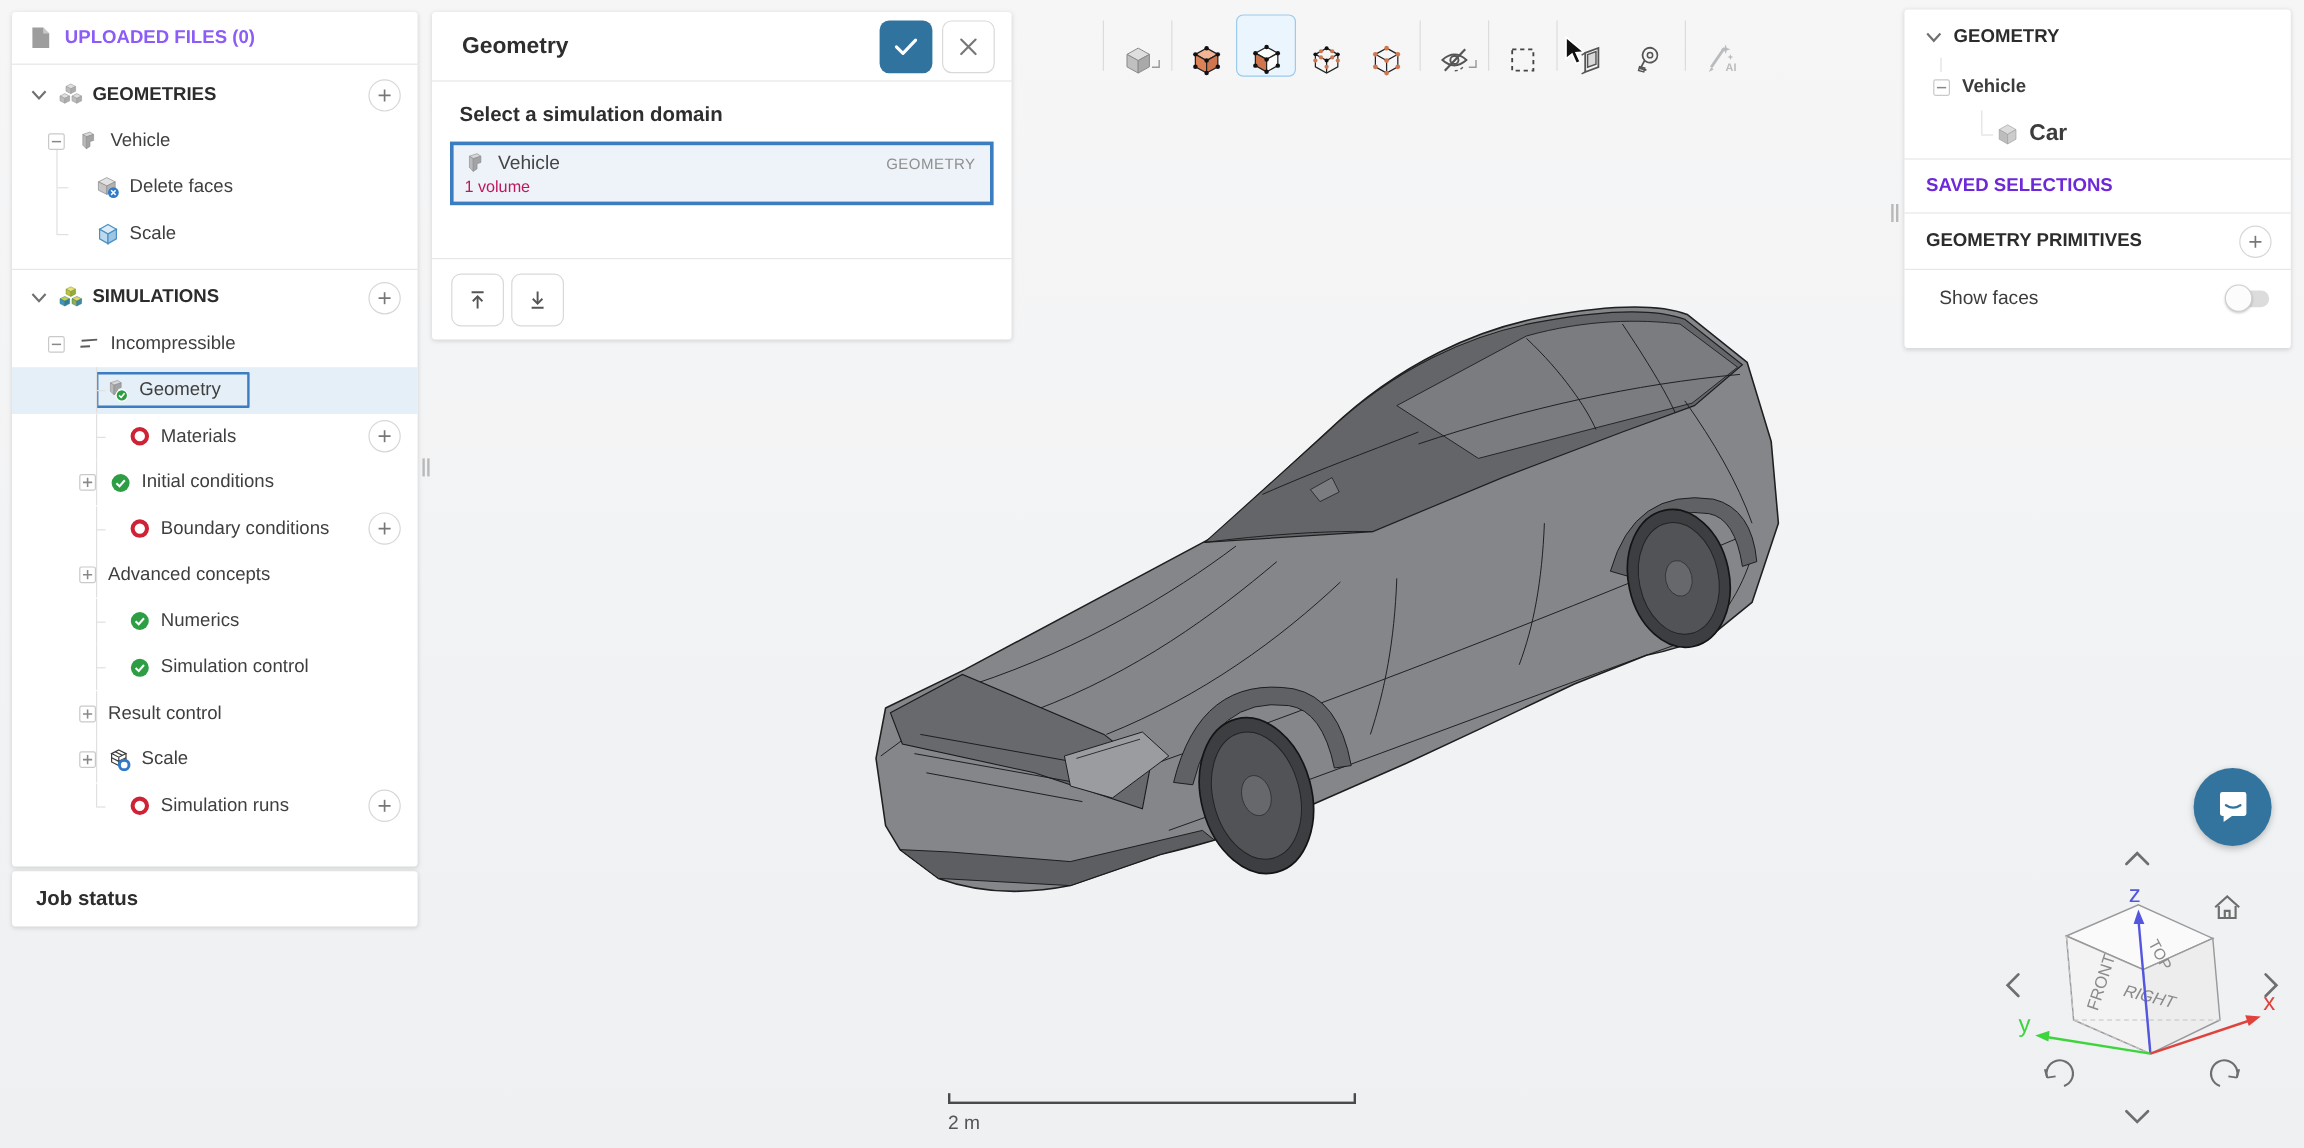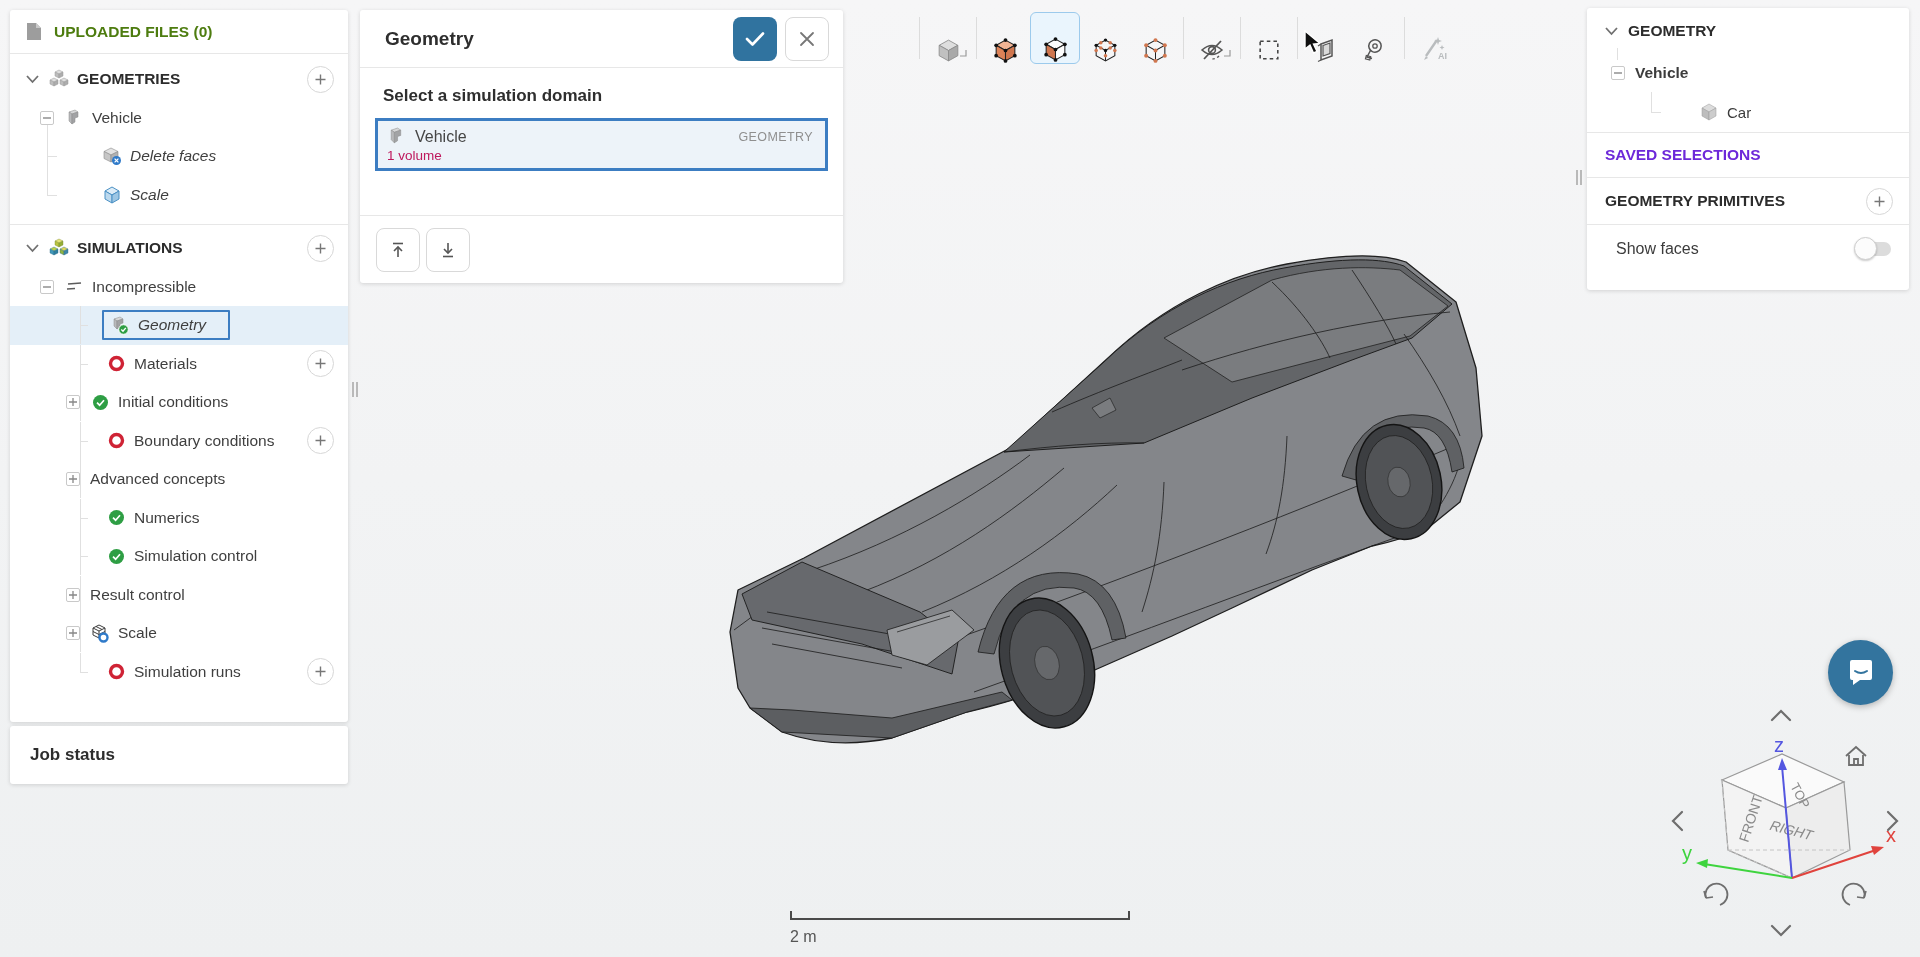--- a/index.html
+++ b/index.html
@@ -8,37 +8,37 @@
 
   .card { position:absolute; background:#fff; border-radius:3px; box-shadow:0 1px 4px rgba(0,0,0,.14); }
 
   
   #viewport { position:absolute; inset:0; background:linear-gradient(#f6f6f7, #eef0f1); }
   #car-svg { position:absolute; left:712px; top:240px; }
 
   
   #left-sidebar { left:10px; top:10px; width:338px; height:712px; }
   .sb-header { height:44px; display:flex; align-items:center; padding:0 16px; gap:12px;
-               border-bottom:1px solid #e7e7e7; font-weight:bold; font-size:15.5px; color:#4d7c0f; }
+               border-bottom:1px solid #e7e7e7; font-weight:bold; font-size:15.5px; color:#8b5cf6; }
   .tree { padding-top:6px; }
   .row { height:38.5px; display:flex; align-items:center; position:relative; font-size:15.5px; color:#3f3f3f; }
   .row .lbl { white-space:nowrap; }
   .row.hdr { font-weight:bold; color:#2c2c2c; }
   .chev { margin-left:16px; margin-right:10px; display:flex; }
   .exp { width:14px; height:14px; border:1px solid #c9c9c9; background:#fff; border-radius:2px;
          display:flex; align-items:center; justify-content:center; margin-left:30px; margin-right:10px; flex:none; }
   .exp.lvl2 { margin-left:56px; }
   .icon16 { width:20px; height:20px; display:flex; align-items:center; justify-content:center; margin-right:8px; flex:none; }
   .plus-circle { width:27px; height:27px; border:1px solid #d7d7d7; border-radius:50%; background:#fff;
-                 display:flex; align-items:center; justify-content:center; position:absolute; right:14px; } .ind2 { padding-left:92px;font-style:italic; } .ind2t { padding-left:96px; }
+                 display:flex; align-items:center; justify-content:center; position:absolute; right:14px; } .ind2 { padding-left:70px; } .ind2t { padding-left:96px; }
   .guide { position:absolute; background:#e0e0e0; }
   .sel-row { background:#e4eff8; }
   .sel-box { display:flex; align-items:center; border:2px solid #3c7dc2; padding:3px 22px 3px 6px; border-radius:1px; }
   .divider { border-top:1px solid #e7e7e7; margin:10px 0 4px 0; }
-  #job-status { left:10px; top:726px; width:338px; height:58px; display:flex; align-items:center;
+  #job-status { left:10px; top:726px; width:338px; height:46px; display:flex; align-items:center;
                 padding:0 20px; font-weight:bold; font-size:17px; color:#2d2d2d; }
 
   
   #geometry-dialog { left:360px; top:10px; width:483px; height:273px; }
   .dlg-head { height:58px; display:flex; align-items:center; padding:0 14px 0 25px; border-bottom:1px solid #e7e7e7; }
   .dlg-title { font-size:19px; font-weight:bold; color:#2e2e2e; flex:1; }
   .btn44 { width:44px; height:44px; border-radius:8px; display:flex; align-items:center; justify-content:center; }
   .btn-accept { background:#30739f; margin-right:8px; }
   .btn-plain { background:#fff; border:1px solid #d9d9d9; }
   .dlg-section { font-size:17px; font-weight:bold; color:#2e2e2e; margin:18px 0 12px 23px; }
@@ -669,21 +669,21 @@
   </div>
   <div class="rp-row" style="height:38px; font-weight:bold; font-size:15.5px;">
     <span class="guide" style="left:30px; top:-6px; width:1px; height:12px;"></span>
     <span class="exp" style="margin-left:24px;">
       <svg width="8" height="2" viewBox="0 0 8 2">
           <line x1="0" y1="1" x2="8" y2="1" stroke="#888" stroke-width="1.4"></line>
         </svg>
     </span>
     <span>Vehicle</span>
   </div>
-  <div class="rp-row" style="height:40px; font-size:15px; padding-left:112px;">
+  <div class="rp-row" style="height:40px; font-size:19px; padding-left:76px;font-weight:bold;">
     <span class="guide" style="left:64px; top:0; width:1px; height:20px;"></span>
     <span class="guide" style="left:64px; top:20px; width:10px; height:1px;"></span>
     <span class="icon16">
       <svg width="20" height="20" viewBox="0 0 20 20">
         <polygon points="10,2 17,6 10,10 3,6" fill="#dcdcdc" stroke="#9a9a9a" stroke-width=".5"></polygon>
         <polygon points="3,6 10,10 10,18 3,14" fill="#bdbdbd" stroke="#9a9a9a" stroke-width=".5"></polygon>
         <polygon points="10,10 17,6 17,14 10,18" fill="#cccccc" stroke="#9a9a9a" stroke-width=".5"></polygon>
       </svg>
     </span>
     <span>Car</span>

